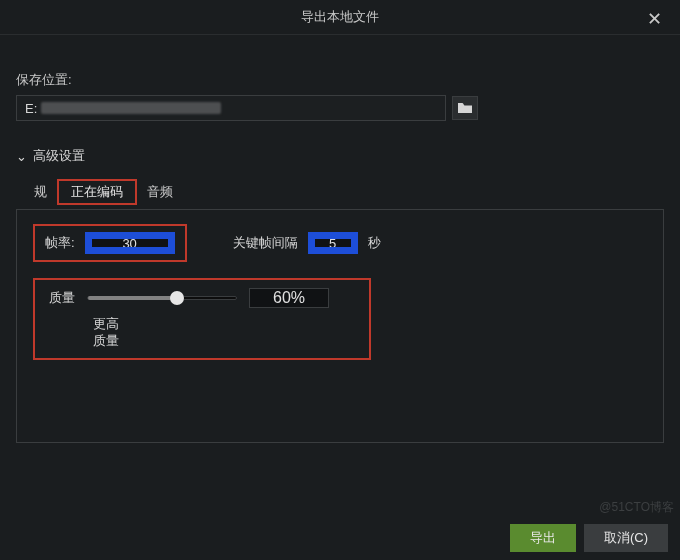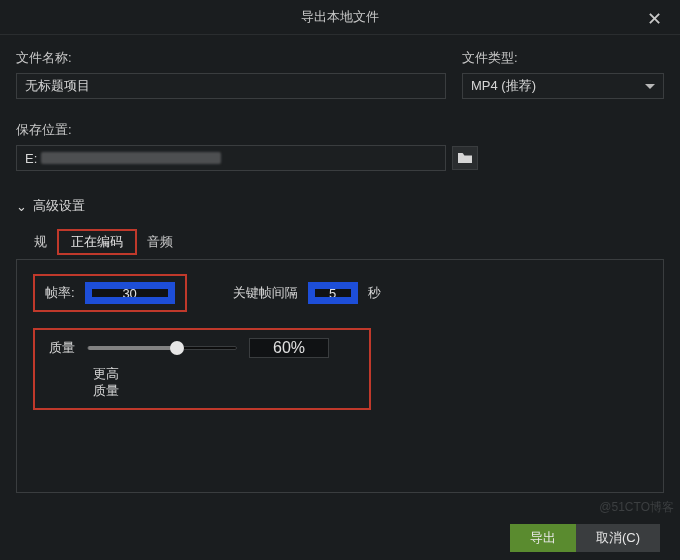--- a/index.html
+++ b/index.html
@@ -33,50 +33,37 @@
   .small-label { color: #d6d6d6; }
   .num-input { background: #101214; border: 7px solid #1d4ed8; width: 90px; height: 22px; text-align: center; color: #e0e0e0; font-size: 13px; outline: none; }
   .num-input.tiny { width: 50px; }
   .quality-wrap { padding: 8px 10px 8px 14px; display: flex; flex-direction: column; gap: 8px; width: 338px; }
   .quality-top { display: flex; align-items: center; gap: 12px; }
   .slider-track { position: relative; flex: 0 0 150px; height: 4px; background: #0d0d0d; border: 1px solid #3a3d3f; border-radius: 2px; }
   .slider-fill { position: absolute; left: 0; top: -1px; height: 4px; background: #828282; border-radius: 2px; }
   .slider-thumb { position: absolute; top: -6px; width: 14px; height: 14px; background: #e6e6e6; border-radius: 50%; margin-left: -7px; cursor: grab; }
   .pct-box { background: #101214; border: 1px solid #3a3d3f; width: 80px; height: 20px; display: flex; align-items: center; justify-content: center; color: #e0e0e0; font-size: 16px; }
   .quality-bottom { display: flex; gap: 60px; padding-left: 44px; color: #d6d6d6; line-height: 1.3; }
-  .footer { position: absolute; bottom: 0; left: 0; right: 8px; height: 44px; display: flex; align-items: center; justify-content: flex-end; padding-right: 12px; }
+  .footer { position: absolute; bottom: 0; left: 0; right: 0; height: 44px; display: flex; align-items: center; justify-content: flex-end; padding-right: 12px; gap: 8px; }
   .btn { height: 28px; padding: 0 20px; border: none; color: #e8e8e8; font-size: 13px; cursor: pointer; display: flex; align-items: center; justify-content: center; }
   .btn.primary { background: #5a8b2f; }
   .btn.secondary { background: #3a3d3f; }
   .watermark { position: absolute; right: 6px; bottom: 44px; color: #3c3f41; font-size: 12px; }
   .redact { display:inline-block; height:12px; background:#4d4f51; border-radius:2px; filter: blur(1px); vertical-align: middle; }
 </style>
 </head>
 <body>
 
 <div class="titlebar">
   <span>导出本地文件</span>
   <span class="close">✕</span>
 </div>
 
 <div class="body">
 
-  <div class="row">
-    <div class="field name">
-      <span class="label">文件名称:</span>
-      <input class="input" value="无标题项目" style="">
-    </div>
-    <div class="field type">
-      <span class="label">文件类型:</span>
-      <div class="select">
-        <span>MP4 (推荐)</span>
-        <span class="caret"></span>
-      </div>
-    </div>
-  </div>
 
   <div class="field saverow">
     <span class="label">保存位置:</span>
     <div class="path-wrap">
       <div class="input" style="display:flex;align-items:center;gap:4px;">
         <span>E:</span>
         <span class="redact" style="width:180px"></span>
       </div>
       <div class="browse-btn">
         <svg class="folder-svg" viewBox="0 0 16 14">

